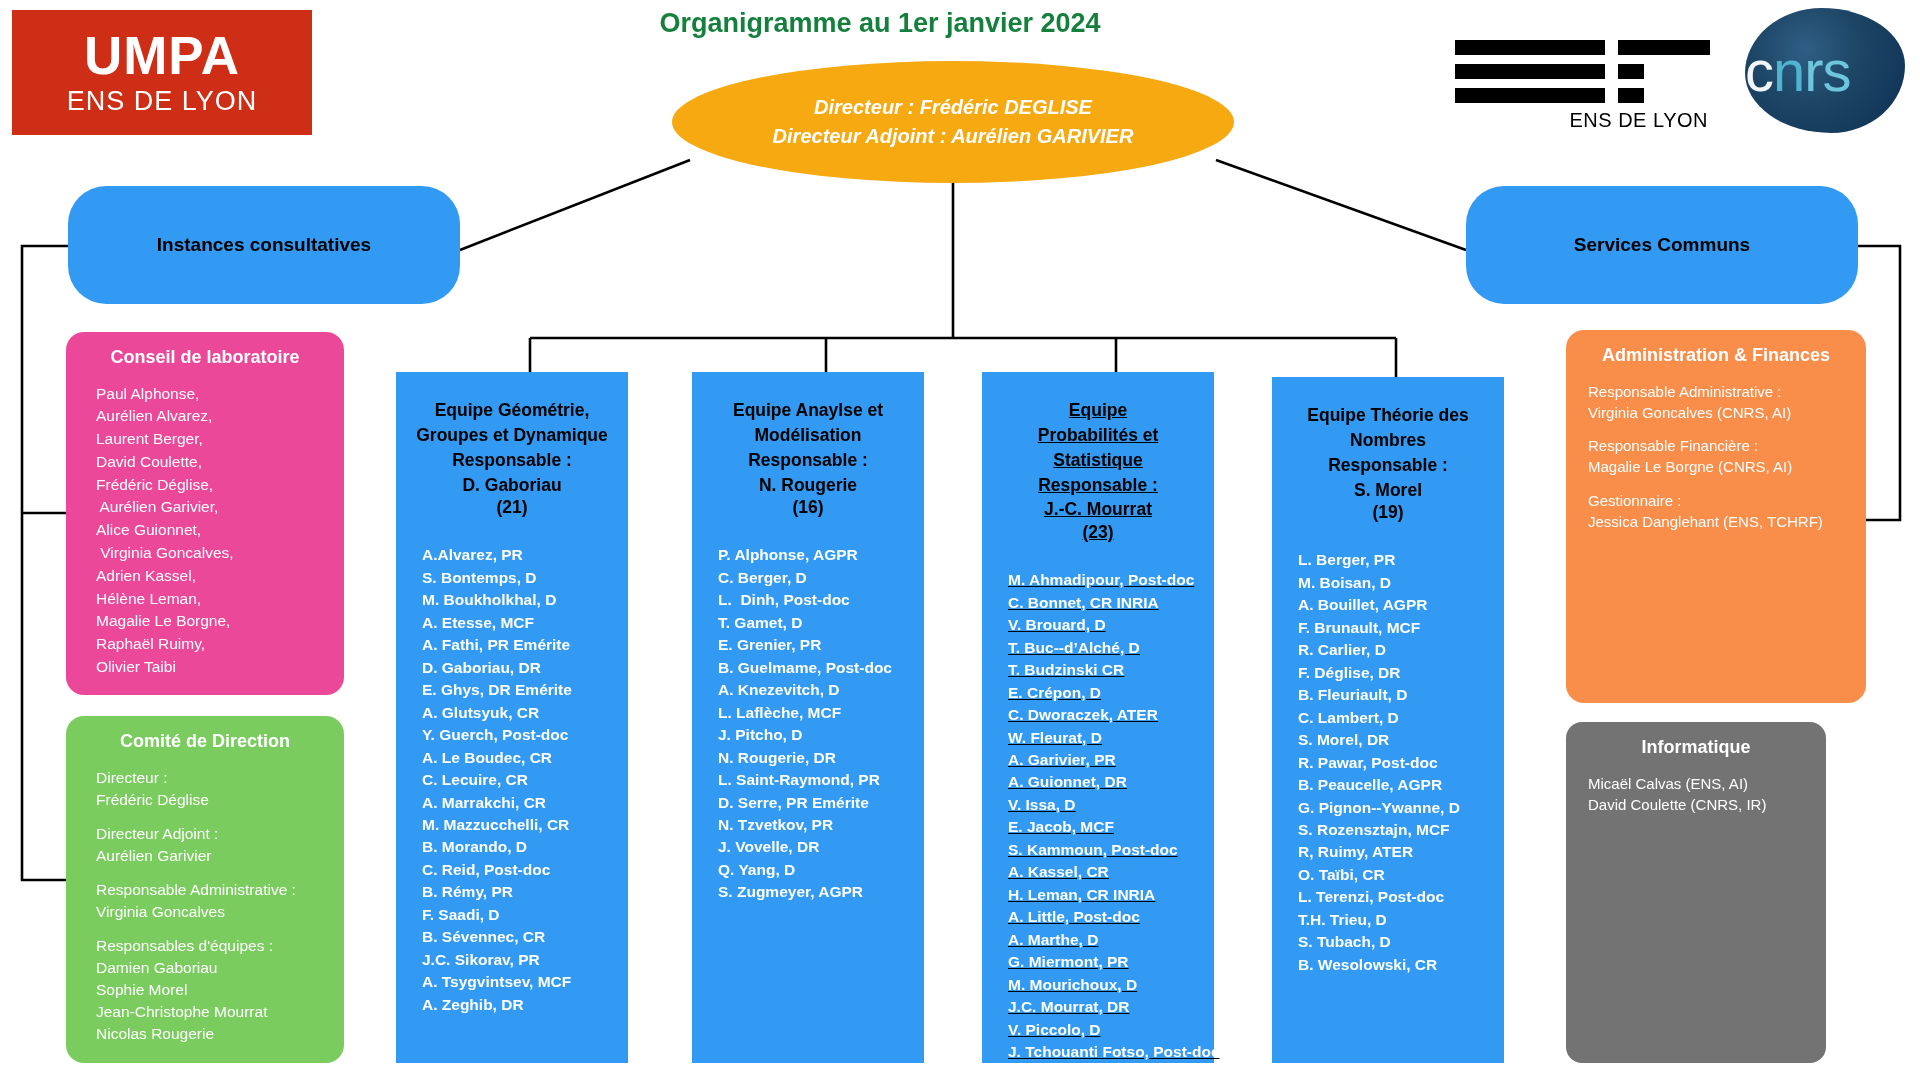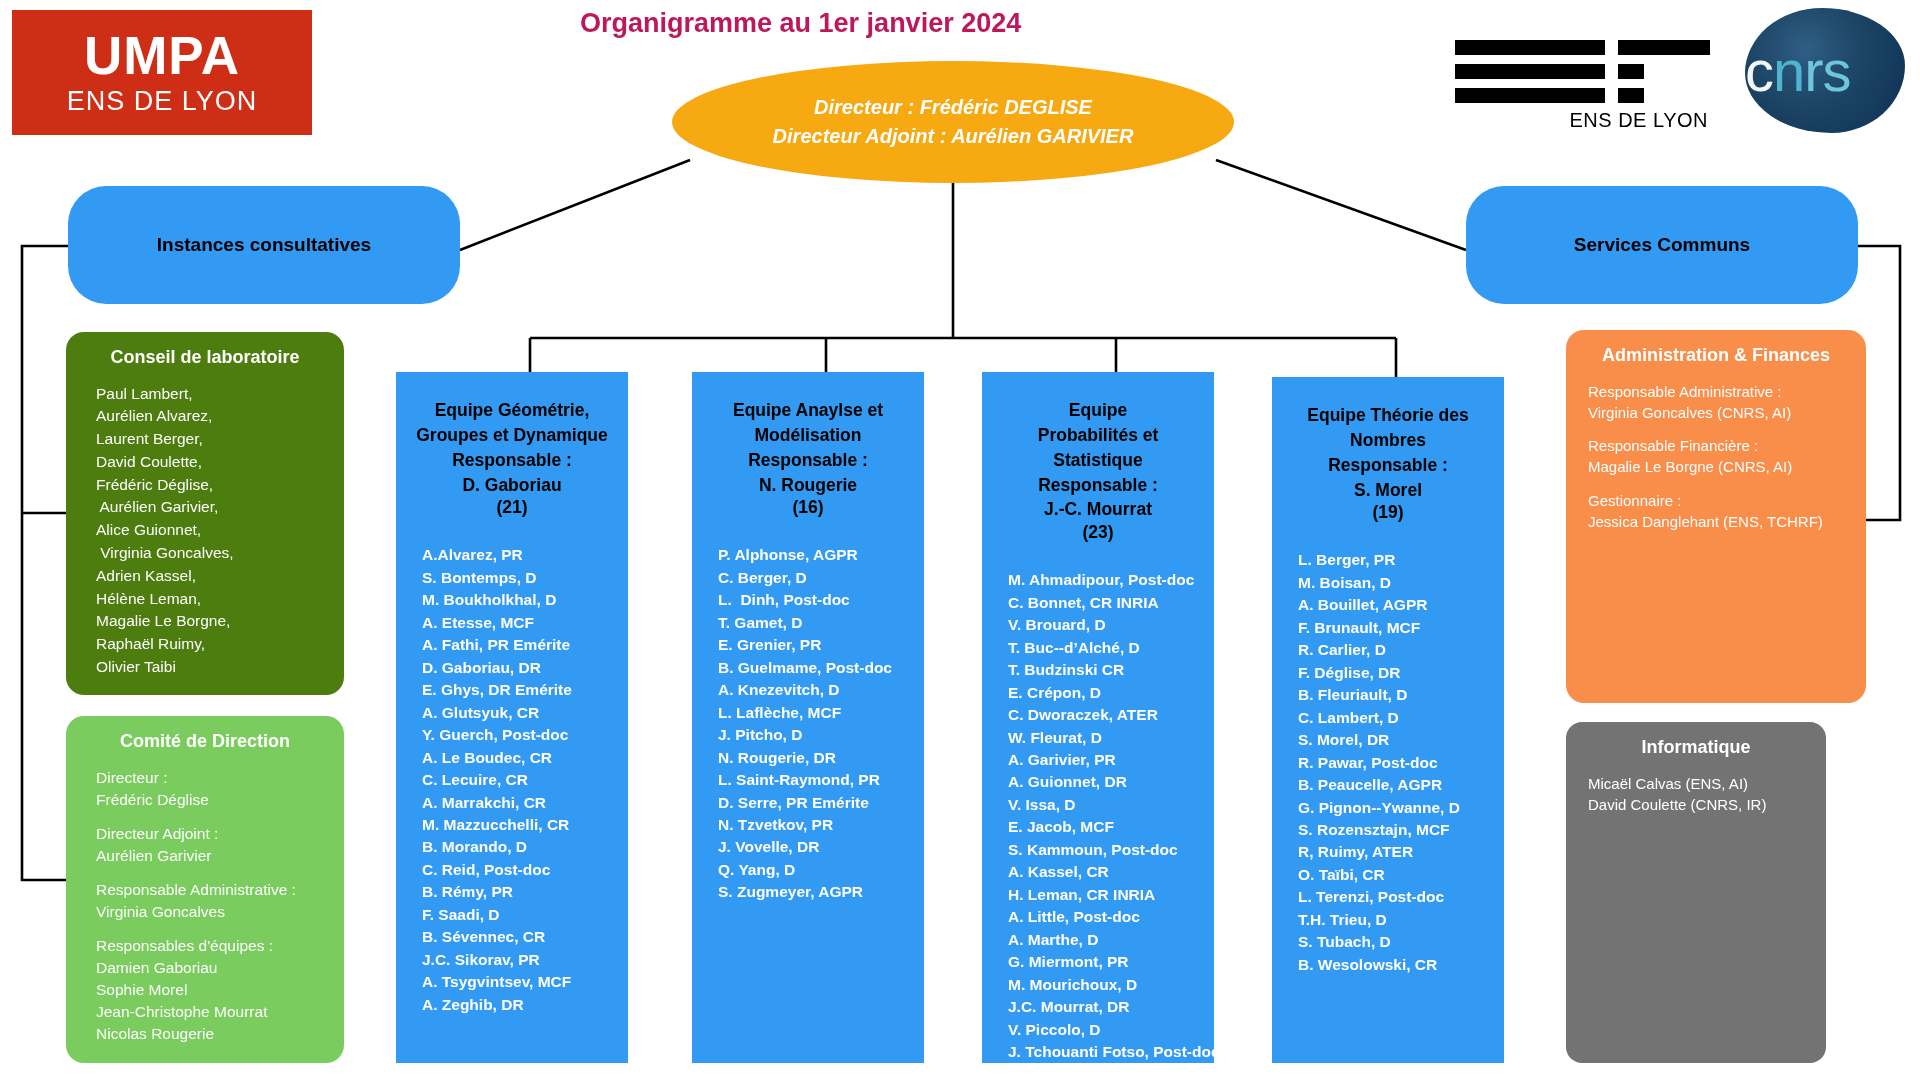--- a/index.html
+++ b/index.html
@@ -24,21 +24,21 @@
     letter-spacing: 1px; line-height: 1.0;
   }
   .umpa-logo .umpa-sub {
     color: #ffffff; font-weight: 400; font-size: 27px;
     letter-spacing: 1px; margin-top: 4px;
   }
 
   
   .page-title {
     position: absolute; left: 580px; top: 8px; width: 600px;
-    font-size: 27px; font-weight: 700; color: #be185d;
+    text-align: center; font-size: 27px; font-weight: 700; color: #15803d;
   }
 
   
   .ens-logo { position: absolute; left: 1455px; top: 40px; width: 255px; }
   .ens-bars { display: flex; flex-direction: column; gap: 9px; }
   .ens-row { display: flex; gap: 13px; align-items: center; }
   .bar-long  { width: 150px; height: 15px; background: #000; }
   .bar-long2 { width: 92px;  height: 15px; background: #000; }
   .bar-short { width: 26px;  height: 15px; background: #000; }
   .ens-caption {
@@ -94,21 +94,21 @@
   .card .card-title {
     font-weight: 700; font-size: 18px; text-align: center;
     margin-bottom: 14px; line-height: 1.25;
   }
   .card .card-body { font-size: 15.5px; line-height: 1.42; }
   .card .card-body .ln { white-space: pre; }
   .card .card-body .blank { height: 12px; }
 
   #card-conseil {
     left: 66px; top: 332px; width: 278px; height: 363px;
-    background: #4d7c0f; border-radius: 18px;
+    background: #ec4899; border-radius: 18px;
   }
   #card-conseil .card-body { padding-left: 12px; line-height: 1.47; }
 
   #card-comite {
     left: 66px; top: 716px; width: 278px; height: 347px;
     background: #7bcc5f; border-radius: 18px;
   }
   #card-comite .card-body { padding-left: 12px; }
 
   #card-admin {
@@ -136,21 +136,21 @@
     text-align: center; font-weight: 700; font-size: 17.5px; color: #000;
   }
   .team .team-members {
     margin-top: 26px; padding-left: 16px;
     color: #ffffff; font-weight: 700; font-size: 15.5px; line-height: 1.45;
   }
   .team .team-members .ln { white-space: pre; }
 
   #team-1 { left: 396px;  }
   #team-2 { left: 692px;  }
-  #team-3 { left: 982px;  }
+  #team-3 { left: 982px; text-decoration: underline;  }
   #team-4 { left: 1272px; top: 377px; height: 686px; }
 </style>
 </head>
 <body>
 
 <div id="stage">
 
   <svg id="lines" viewBox="0 0 1920 1080" width="1920" height="1080">
     <g stroke="#000" stroke-width="2.6" fill="none">
 
@@ -206,21 +206,21 @@
     <div>Directeur : Frédéric DEGLISE</div>
     <div>Directeur Adjoint : Aurélien GARIVIER</div>
   </div>
 
   <div class="pill" id="pill-instances">Instances consultatives</div>
   <div class="pill" id="pill-services">Services Communs</div>
 
   <div class="card" id="card-conseil">
     <div class="card-title">Conseil de laboratoire</div>
     <div class="card-body">
-        <div class="ln">Paul Lambert,</div>
+        <div class="ln">Paul Alphonse,</div>
         <div class="ln">Aurélien Alvarez,</div>
         <div class="ln">Laurent Berger,</div>
         <div class="ln">David Coulette,</div>
         <div class="ln">Frédéric Déglise,</div>
         <div class="ln"> Aurélien Garivier,</div>
         <div class="ln">Alice Guionnet,</div>
         <div class="ln"> Virginia Goncalves,</div>
         <div class="ln">Adrien Kassel,</div>
         <div class="ln">Hélène Leman,</div>
         <div class="ln">Magalie Le Borgne,</div>

